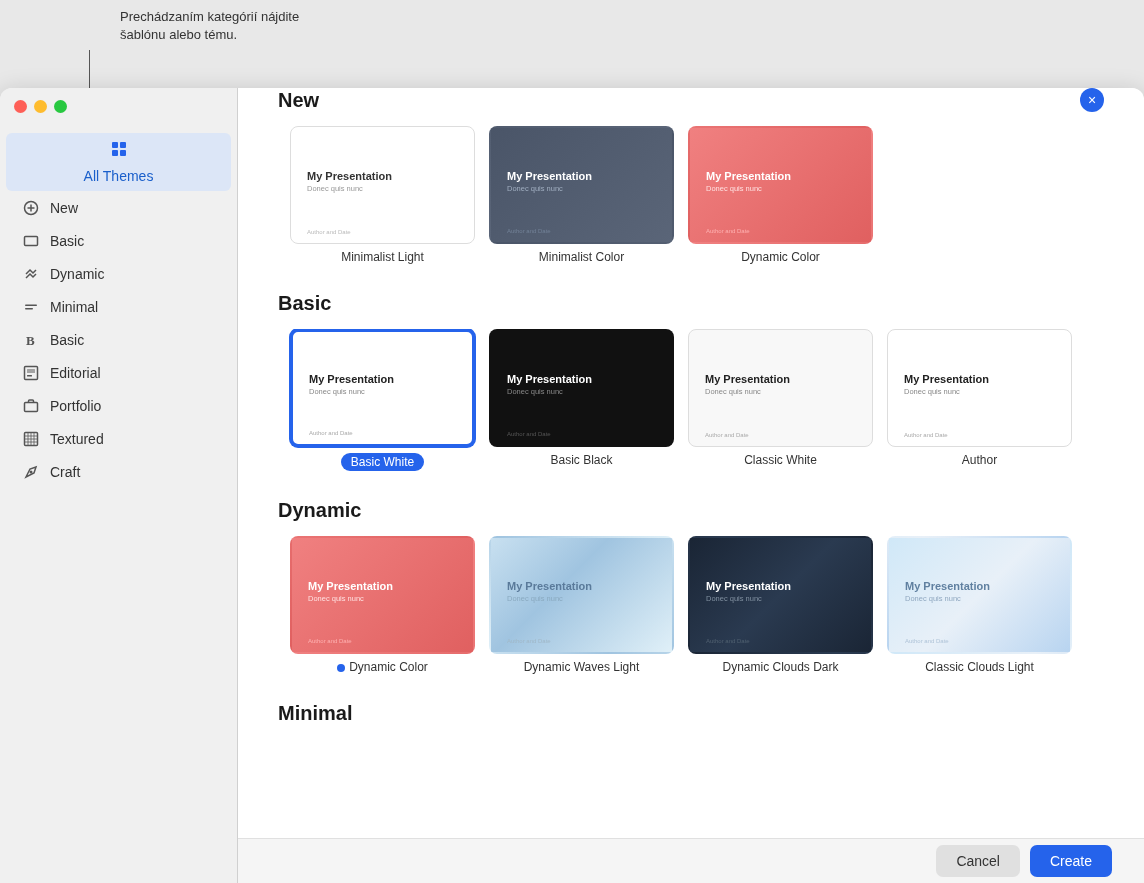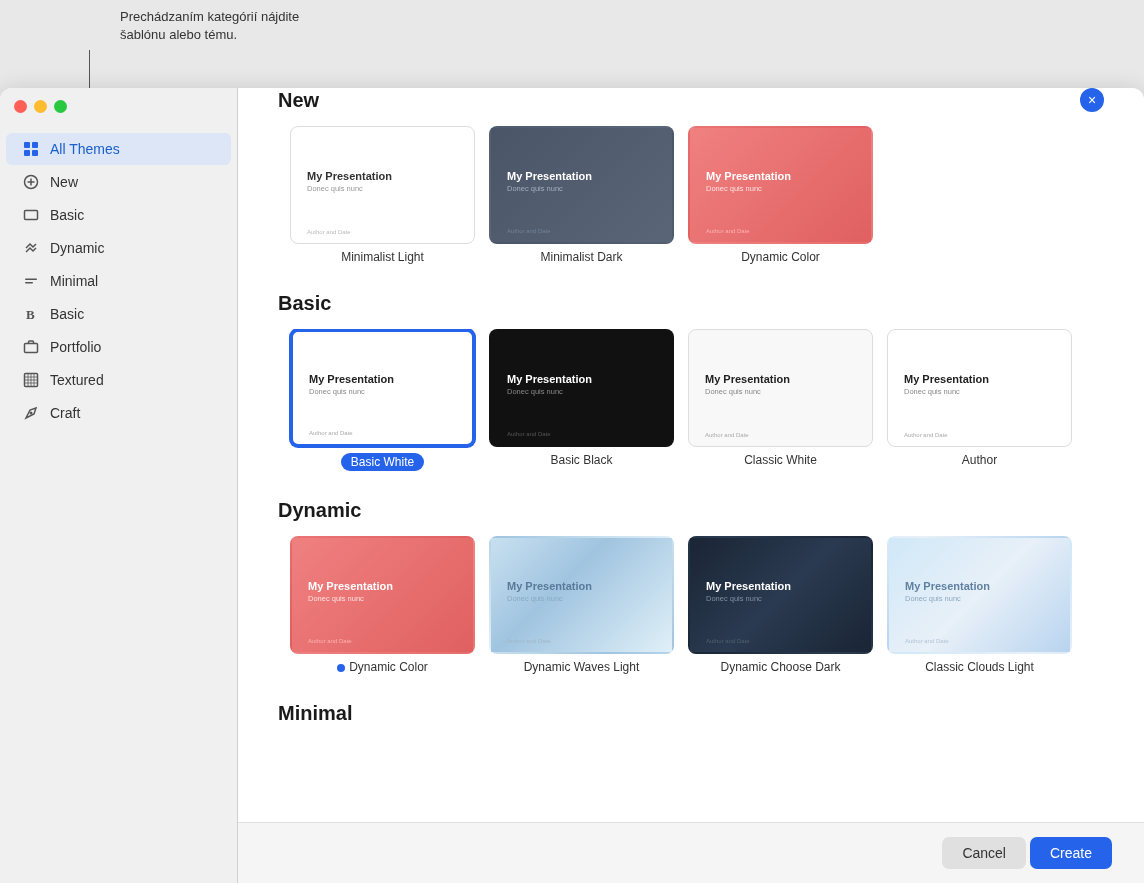--- a/index.html
+++ b/index.html
@@ -81,20 +81,21 @@
       font-size: 14px;
       color: #333;
       cursor: pointer;
       border-radius: 6px;
       margin: 1px 6px;
     }
     .sidebar-item.active {
       background: #dce6f7;
       color: #1a5fcb;
       font-weight: 500;
+      flex-direction: column;
     }
     .sidebar-icon {
       width: 18px;
       height: 18px;
       display: flex;
       align-items: center;
       justify-content: center;
       font-size: 15px;
       flex-shrink: 0;
     }
@@ -237,24 +238,24 @@
     }
     .thumb-footer {
       font-size: 6px;
       position: absolute;
       bottom: 8px;
       left: 16px;
     }
 
     
     .footer {
-      padding: 14px 32px;
+      padding: 6px 32px;
       display: flex;
       justify-content: flex-end;
-      gap: 4px;
+      gap: 10px;
       border-top: 1px solid #e0e0e0;
       background: #f5f5f5;
       flex-shrink: 0;
     }
     .btn {
       padding: 8px 20px;
       border-radius: 7px;
       font-size: 14px;
       cursor: pointer;
       border: none;
@@ -347,20 +348,30 @@
         <span class="sidebar-icon" style="color: rgb(85, 85, 85);">
           <svg width="16" height="16" viewBox="0 0 16 16" fill="none">
             <text x="3" y="13" font-family="serif" font-weight="900" font-size="13" fill="currentColor">B</text>
           </svg>
         </span>
         <span>Basic</span>
       </div>
       <div class="sidebar-item">
         <span class="sidebar-icon" style="color: rgb(85, 85, 85);">
           <svg width="16" height="16" viewBox="0 0 16 16" fill="none">
+            <rect x="1.5" y="1.5" width="13" height="13" rx="1" stroke="currentColor" stroke-width="1.5"></rect>
+            <rect x="4" y="4" width="8" height="4" rx="0.5" fill="currentColor" opacity="0.5"></rect>
+            <rect x="4" y="10" width="5" height="1.5" rx="0.5" fill="currentColor"></rect>
+          </svg>
+        </span>
+        <span>Editorial</span>
+      </div>
+      <div class="sidebar-item">
+        <span class="sidebar-icon" style="color: rgb(85, 85, 85);">
+          <svg width="16" height="16" viewBox="0 0 16 16" fill="none">
             <rect x="1.5" y="4.5" width="13" height="9" rx="1" stroke="currentColor" stroke-width="1.5"></rect>
             <path d="M5.5 4.5 V3 a1 1 0 0 1 1-1 h3 a1 1 0 0 1 1 1 v1.5" stroke="currentColor" stroke-width="1.5"></path>
           </svg>
         </span>
         <span>Portfolio</span>
       </div>
       <div class="sidebar-item">
         <span class="sidebar-icon" style="color: rgb(85, 85, 85);">
           <svg width="16" height="16" viewBox="0 0 16 16" fill="none">
             <rect x="1.5" y="1.5" width="13" height="13" rx="1" stroke="currentColor" stroke-width="1.5"></rect>
@@ -402,21 +413,21 @@
                 <div class="thumb-footer" style="color: rgb(187, 187, 187);">Author and Date</div>
               </div>
               <div class="theme-label">Minimalist Light</div>
             </div>
             <div class="theme-card">
               <div class="theme-thumbnail" style="background: linear-gradient(135deg, rgb(74, 85, 104) 0%, rgb(90, 101, 120) 100%);">
                 <div class="thumb-title" style="color: rgb(255, 255, 255); font-weight: bold; font-size: 11px;">My Presentation</div>
                 <div class="thumb-subtitle" style="color: rgb(160, 174, 192); font-size: 7.5px;">Donec quis nunc</div>
                 <div class="thumb-footer" style="color: rgb(113, 128, 150);">Author and Date</div>
               </div>
-              <div class="theme-label">Minimalist Dark</div>
+              <div class="theme-label">Minimalist Color</div>
             </div>
             <div class="theme-card">
               <div class="theme-thumbnail" style="background: linear-gradient(135deg, rgb(240, 128, 128) 0%, rgb(224, 96, 96) 100%);">
                 <div class="thumb-title" style="color: rgb(255, 255, 255); font-weight: bold; font-size: 11px;">My Presentation</div>
                 <div class="thumb-subtitle" style="color: rgb(255, 224, 224); font-size: 7.5px;">Donec quis nunc</div>
                 <div class="thumb-footer" style="color: rgb(255, 176, 176);">Author and Date</div>
               </div>
               <div class="theme-label">Dynamic Color</div>
             </div>
           </div>
@@ -480,21 +491,21 @@
                 <div class="thumb-footer" style="color: rgb(160, 184, 200);">Author and Date</div>
               </div>
               <div class="theme-label">Dynamic Waves Light</div>
             </div>
             <div class="theme-card">
               <div class="theme-thumbnail" style="background: linear-gradient(135deg, rgb(26, 37, 53) 0%, rgb(42, 58, 80) 50%, rgb(26, 37, 53) 100%);">
                 <div class="thumb-title" style="color: rgb(255, 255, 255); font-weight: bold; font-size: 11px;">My Presentation</div>
                 <div class="thumb-subtitle" style="color: rgb(128, 144, 160); font-size: 7.5px;">Donec quis nunc</div>
                 <div class="thumb-footer" style="color: rgb(80, 96, 112);">Author and Date</div>
               </div>
-              <div class="theme-label">Dynamic Choose Dark</div>
+              <div class="theme-label">Dynamic Clouds Dark</div>
             </div>
             <div class="theme-card">
               <div class="theme-thumbnail" style="background: linear-gradient(135deg, rgb(208, 232, 248) 0%, rgb(232, 240, 248) 50%, rgb(184, 212, 240) 100%);">
                 <div class="thumb-title" style="color: rgb(96, 128, 160); font-weight: bold; font-size: 11px;">My Presentation</div>
                 <div class="thumb-subtitle" style="color: rgb(144, 168, 192); font-size: 7.5px;">Donec quis nunc</div>
                 <div class="thumb-footer" style="color: rgb(176, 196, 216);">Author and Date</div>
               </div>
               <div class="theme-label">Classic Clouds Light</div>
             </div>
           </div>

